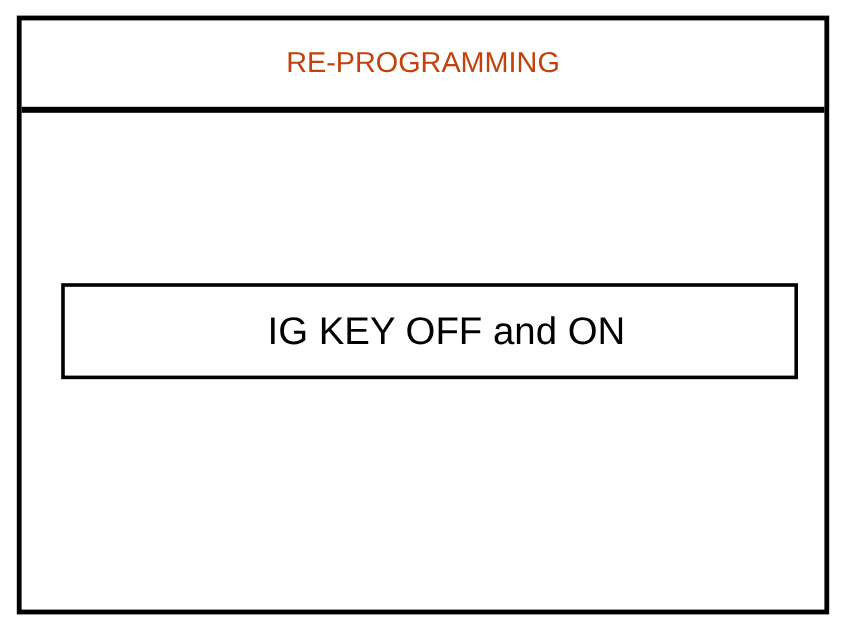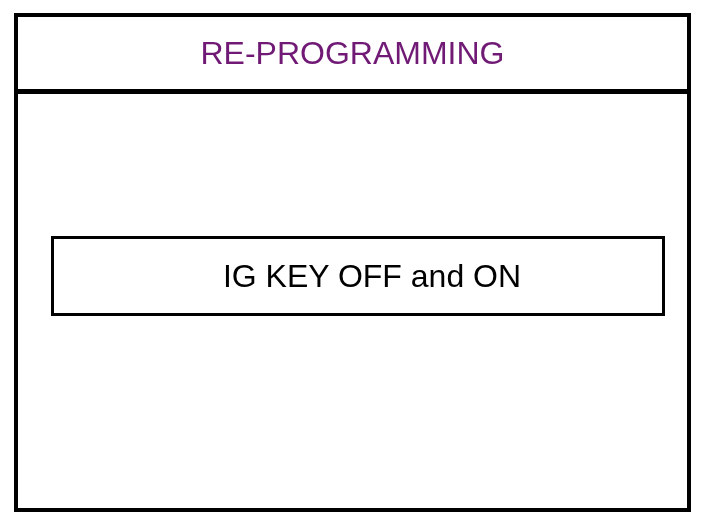--- a/index.html
+++ b/index.html
@@ -31,23 +31,23 @@
     background: #ffffff;
   }
   .title-bar {
     height: 72px;
     border-bottom: 5px solid #000000;
     display: flex;
     align-items: center;
     justify-content: center;
   }
   .title-text {
-    font-size: 32px;
+    font-size: 24px;
     line-height: 1;
-    color: #701a75;
+    color: #c2410c;
     white-space: nowrap;
   }
   .window-body {
     position: relative;
     width: 100%;
     height: calc(100% - 77px);
   }
   .message-box {
     position: absolute;
     left: 33px;

